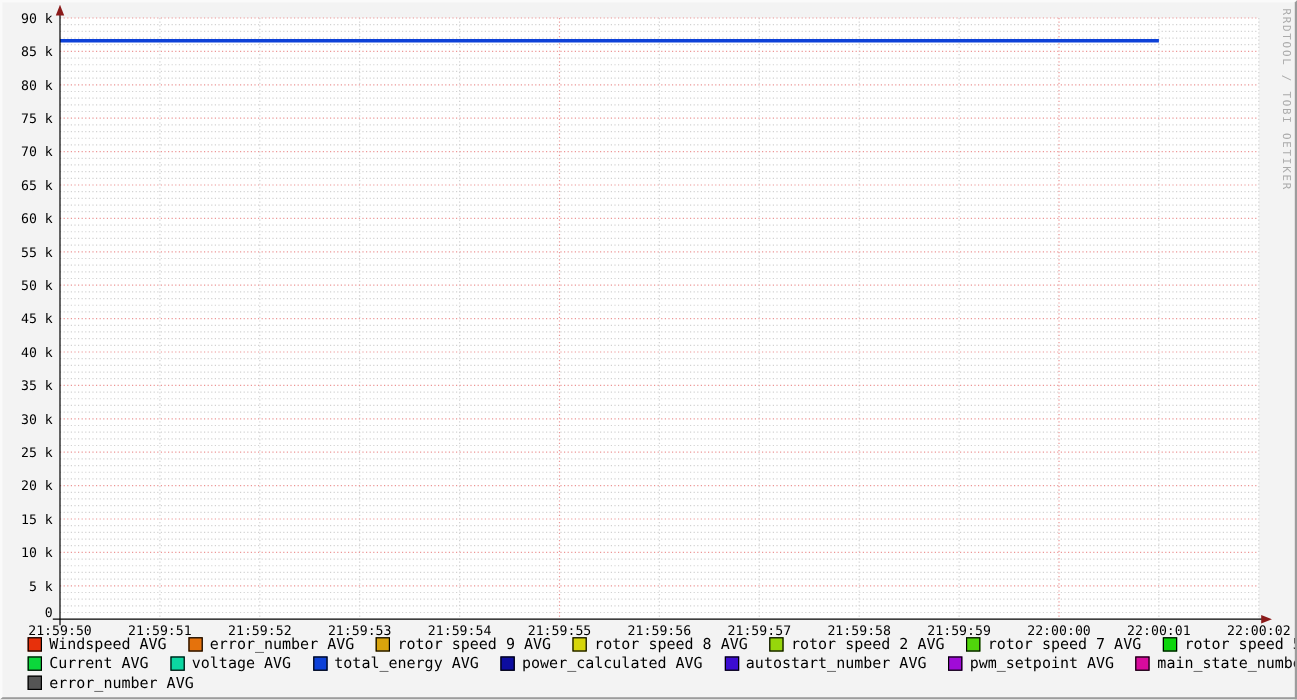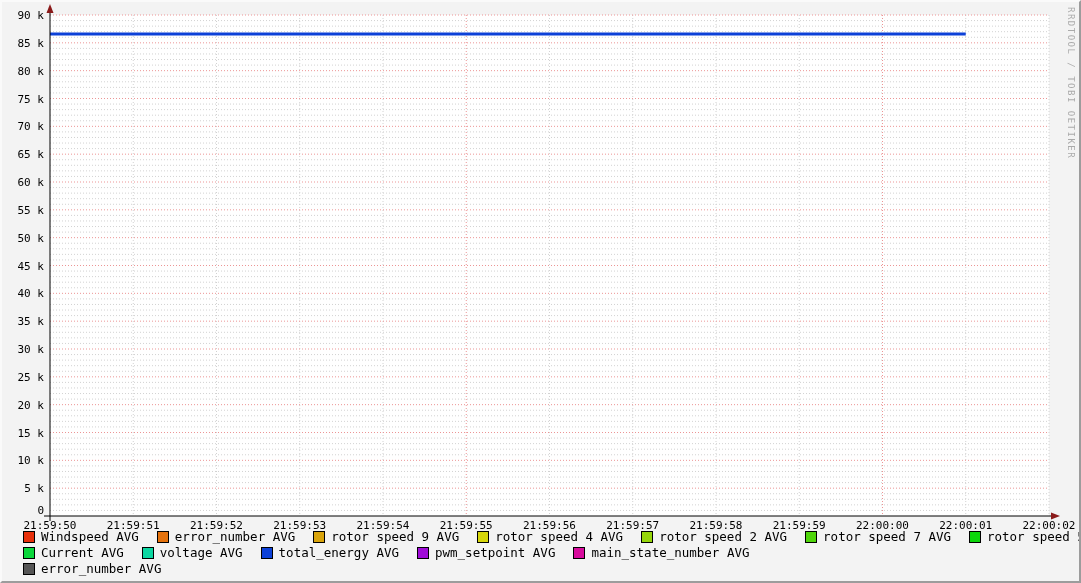--- a/index.html
+++ b/index.html
@@ -214,21 +214,21 @@
         <span class="legend-item">
           <span class="swatch" style="background: rgb(229, 114, 12);"></span>
           <span>error_number AVG</span>
         </span>
         <span class="legend-item">
           <span class="swatch" style="background: rgb(217, 164, 12);"></span>
           <span>rotor speed 9 AVG</span>
         </span>
         <span class="legend-item">
           <span class="swatch" style="background: rgb(214, 214, 11);"></span>
-          <span>rotor speed 4 AVG</span>
+          <span>rotor speed 8 AVG</span>
         </span>
         <span class="legend-item">
           <span class="swatch" style="background: rgb(150, 214, 11);"></span>
           <span>rotor speed 2 AVG</span>
         </span>
         <span class="legend-item">
           <span class="swatch" style="background: rgb(80, 214, 11);"></span>
           <span>rotor speed 7 AVG</span>
         </span>
         <span class="legend-item">
@@ -241,20 +241,28 @@
           <span class="swatch" style="background: rgb(11, 215, 59);"></span>
           <span>Current AVG</span>
         </span>
         <span class="legend-item">
           <span class="swatch" style="background: rgb(12, 215, 162);"></span>
           <span>voltage AVG</span>
         </span>
         <span class="legend-item">
           <span class="swatch" style="background: rgb(13, 65, 216);"></span>
           <span>total_energy AVG</span>
+        </span>
+        <span class="legend-item">
+          <span class="swatch" style="background: rgb(13, 13, 160);"></span>
+          <span>power_calculated AVG</span>
+        </span>
+        <span class="legend-item">
+          <span class="swatch" style="background: rgb(60, 12, 210);"></span>
+          <span>autostart_number AVG</span>
         </span>
         <span class="legend-item">
           <span class="swatch" style="background: rgb(160, 11, 216);"></span>
           <span>pwm_setpoint AVG</span>
         </span>
         <span class="legend-item">
           <span class="swatch" style="background: rgb(216, 11, 157);"></span>
           <span>main_state_number AVG</span>
         </span>
       </div>

